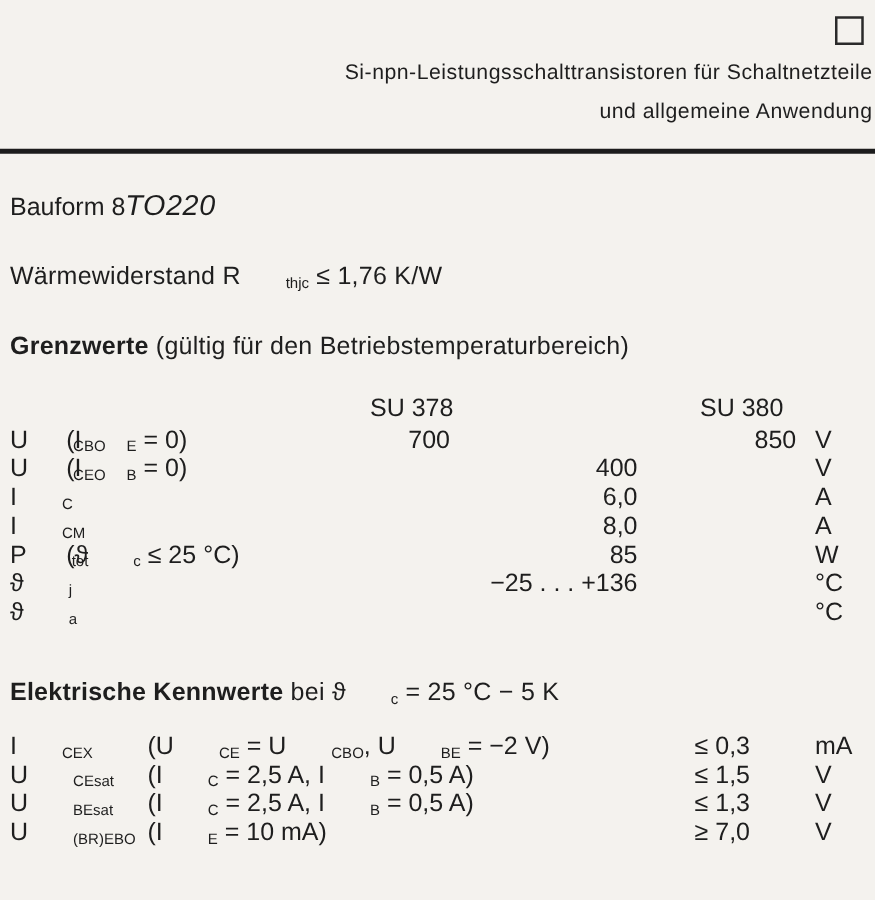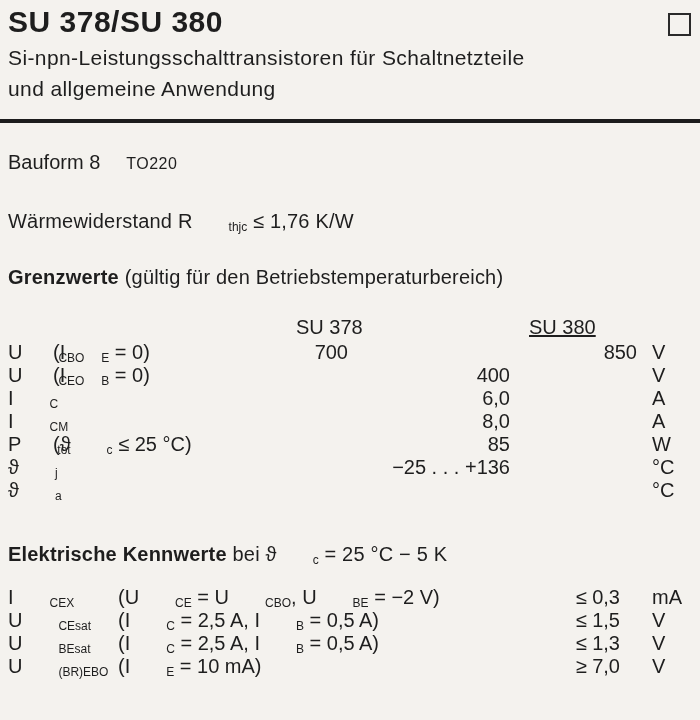--- a/index.html
+++ b/index.html
@@ -15,56 +15,55 @@
   .title{
     left:8px;top:5px;
     font-size:30px;font-weight:bold;letter-spacing:0.5px;
   }
   .corner-square{
     left:668px;top:13px;width:19px;height:19px;
     border:2.5px solid #2a2a2a;background:transparent;
   }
   .subtitle{
     left:8px;top:42px;width:690px;
-    font-size:21px;line-height:31px;letter-spacing:0.4px;
+    font-size:17px;line-height:31px;letter-spacing:0.4px;text-align:right;
   }
   .rule{
     left:0;top:119px;width:700px;height:4px;
     background:#1c1c1c;
   }
   .bauform{left:8px;top:151px;font-size:20px;}
-  .bauform .pkg{font-size:16px;margin-left:26px;letter-spacing:0.5px;}
+  .bauform .pkg{font-size:23px;letter-spacing:0.5px;font-style:italic;}
   .thermal{left:8px;top:210px;font-size:20px;letter-spacing:0.2px;}
   .sect-head{left:8px;top:266px;font-size:20px;letter-spacing:0.2px;}
   .sect-head .b{font-weight:bold;}
   .kenn-head{top:543px;text-align:center;}
   .colheads{left:8px;top:316px;width:684px;height:22px;font-size:20px;}
   .colheads .c378{position:absolute;left:288px;}
-  .colheads .c380{position:absolute;left:521px;text-decoration:underline;}
+  .colheads .c380{position:absolute;left:552px;}
   .rows{left:8px;width:684px;font-size:20px;}
   .gw-rows{top:341px;}
   .kw-rows{top:586px;}
   .row{position:relative;height:23px;}
   .row span{white-space:pre;}
   .row .sym{position:absolute;left:0;}
   .row .cond{position:absolute;left:45px;}
   .kw-rows .row .cond{left:77px;margin-left:33px;}
-  .row .v378{position:absolute;right:344px;}
+  .row .v378{position:absolute;right:332px;}
   .row .vshared{position:absolute;right:182px;}
   .row .v380{position:absolute;right:55px;}
-  .row .val{position:absolute;right:72px;}
+  .row .val{position:absolute;right:92px;}
   .row .unit{position:absolute;left:644px;}
   sub{font-size:0.6em;line-height:0;vertical-align:-0.25em;letter-spacing:0;padding-left:36px;}
 </style>
 </head>
 <body>
 
 <div class="page">
 
-  <div class="abs title">SU 378/SU 380</div>
   <div class="abs corner-square"></div>
 
   <div class="abs subtitle">
     <div>Si-npn-Leistungsschalttransistoren für Schaltnetzteile</div>
     <div>und allgemeine Anwendung</div>
   </div>
 
   <div class="abs rule"></div>
 
   <div class="abs bauform">

